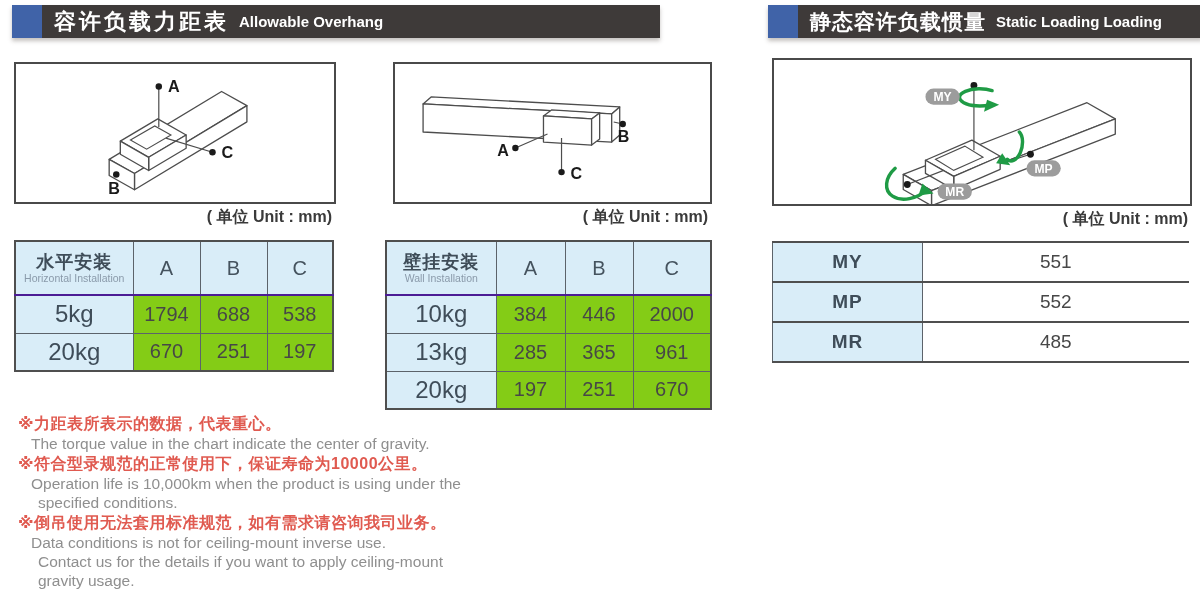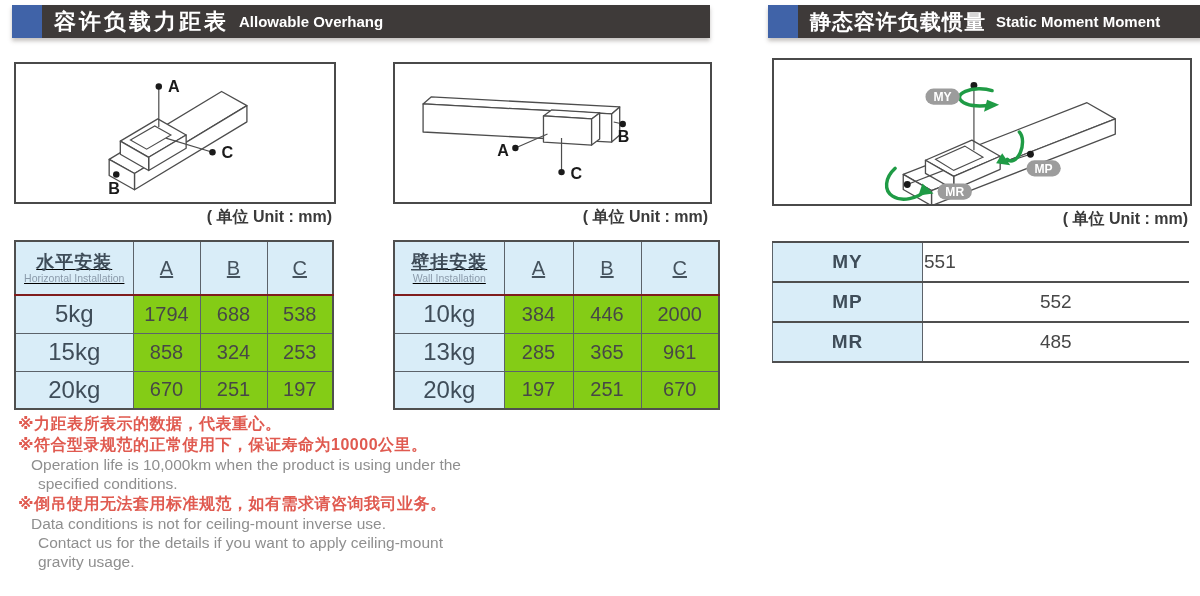--- a/index.html
+++ b/index.html
@@ -5,50 +5,50 @@
   html,body{margin:0;padding:0;background:#ffffff;}
   .page{position:relative;width:1200px;height:596px;background:#fff;overflow:hidden;
         font-family:"Liberation Sans","DejaVu Sans",sans-serif;}
 
   
   .hdr{position:absolute;top:5px;height:33px;display:flex;box-shadow:0 3px 4px rgba(90,80,75,.35);}
   .hsq{width:30px;background:#4063a8;flex:0 0 auto;}
   .hbar{flex:1;background:#3e3a39;color:#fff;display:flex;align-items:center;gap:10px;padding-left:12px;overflow:hidden;}
   .hzh{font-size:22px;font-weight:bold;letter-spacing:3px;white-space:nowrap;}
   .hen{font-size:15px;font-weight:bold;white-space:nowrap;text-align:right;}
-  #hdr-left{left:12px;width:698px;}
+  #hdr-left{left:12px;width:648px;}
   #hdr-right{left:768px;width:435px;}
   #hdr-right .hzh{letter-spacing:1px;font-size:21px;}
 
   
   .dbox{position:absolute;background:#fff;border:2px solid #4a4a4a;}
   #box1{left:14px;top:62px;width:318px;height:138px;}
   #box2{left:393px;top:62px;width:315px;height:138px;}
   #box3{left:772px;top:58px;width:416px;height:144px;}
   .dbox svg{display:block;width:100%;height:100%;}
 
   .unit{position:absolute;text-align:right;font-size:16px;font-weight:bold;color:#3a3a3a;}
   #unit1{left:14px;top:207px;width:318px;}
   #unit2{left:393px;top:207px;width:315px;}
   #unit3{left:772px;top:209px;width:416px;}
 
   
   table{border-collapse:collapse;position:absolute;table-layout:fixed;}
   .datatable{border:2px solid #4f4f4f;}
   .datatable th,.datatable td{border:1px solid #5c636a;text-align:center;vertical-align:middle;padding:0;background:#84cc16;}
-  .datatable tr.hrow th{background:#d9edf8;border-bottom:2px solid #7f1d1d;font-weight:normal;text-decoration:underline;}
+  .datatable tr.hrow th{background:#d9edf8;border-bottom:2px solid #4c1d95;font-weight:normal;}
   .datatable tr.hrow{height:54px;}
   .datatable tr.drow{height:38px;}
   .lblzh{font-size:18px;font-weight:bold;color:#3f4d59;letter-spacing:1px;line-height:20px;}
   .lblen{font-size:10.5px;color:#8a9aaa;line-height:12px;}
   .colhead{font-size:20px;color:#45535e;}
   td.load{background:#d9edf8;font-size:24px;color:#3f4d59;}
   td.val{font-size:20px;color:#474747;}
   #t1{left:14px;top:240px;width:318px;}
-  #t2{left:393px;top:240px;width:325px;}
+  #t2{left:385px;top:240px;width:325px;}
   #t3{left:772px;top:241px;width:416px;}
   #t3 tr{height:40px;}
   #t3 td{border-top:2px solid #4f4f4f;border-bottom:2px solid #4f4f4f;}
   #t3 td.mlabel{background:#d9edf8;font-size:19px;font-weight:bold;color:#3f4d59;letter-spacing:1px;border-right:1px solid #5c636a;}
   #t3 td.mval{font-size:19px;color:#474747;}
   #t3{border-left:1px solid #5c636a;border-top:2px solid #4f4f4f;border-bottom:2px solid #4f4f4f;}
 
   
   .notes{position:absolute;left:14px;top:413px;width:500px;}
   .note-zh{color:#e05a50;font-size:16px;font-weight:bold;line-height:21px;padding-left:4px;letter-spacing:.5px;}
@@ -76,21 +76,21 @@
     <div class="hbar">
       <span class="hzh">容许负载力距表</span>
       <span class="hen">Allowable Overhang</span>
     </div>
   </div>
 
   <div class="hdr" id="hdr-right">
     <div class="hsq"></div>
     <div class="hbar">
       <span class="hzh">静态容许负载惯量</span>
-      <span class="hen">Static Moment Moment</span>
+      <span class="hen">Static Loading Loading</span>
     </div>
   </div>
 
   <div class="dbox" id="box1">
     <svg viewBox="0 0 314 134">
       <polygon class="art" points="92,93 203,26 228,40 117,107"></polygon>
       <polygon class="art" points="117,107 228,40 228,56 117,123"></polygon>
       <polygon class="art" points="92,93 117,107 117,123 92,109"></polygon>
       <polygon class="art" points="103,75 140,53 168,69 131,91"></polygon>
       <polygon class="art" points="131,91 168,69 168,82 131,104"></polygon>
@@ -181,26 +181,20 @@
       <th class="colhead">B</th>
       <th class="colhead">C</th>
     </tr>
     <tr class="drow">
       <td class="load">5kg</td>
       <td class="val">1794</td>
       <td class="val">688</td>
       <td class="val">538</td>
     </tr>
     <tr class="drow">
-      <td class="load">15kg</td>
-      <td class="val">858</td>
-      <td class="val">324</td>
-      <td class="val">253</td>
-    </tr>
-    <tr class="drow">
       <td class="load">20kg</td>
       <td class="val">670</td>
       <td class="val">251</td>
       <td class="val">197</td>
     </tr>
   </tbody>
     </table>
 
   <table class="datatable" id="t2">
     <colgroup>
@@ -241,35 +235,36 @@
     </table>
 
   <table id="t3">
     <colgroup>
         <col style="width:150px">
         <col style="width:266px">
       </colgroup>
     <tbody>
         <tr>
       <td class="mlabel" style="text-align:center">MY</td>
-      <td class="mval" style="">551</td>
+      <td class="mval" style="text-align:center">551</td>
     </tr>
     <tr>
       <td class="mlabel" style="text-align:center">MP</td>
       <td class="mval" style="text-align:center">552</td>
     </tr>
     <tr>
       <td class="mlabel" style="text-align:center">MR</td>
       <td class="mval" style="text-align:center">485</td>
     </tr>
   </tbody>
     </table>
 
   <div class="notes">
     <div class="note-zh">※力距表所表示的数据，代表重心。</div>
+    <div class="note-en">The torque value in the chart indicate the center of gravity.</div>
     <div class="note-zh">※符合型录规范的正常使用下，保证寿命为10000公里。</div>
     <div class="note-en">Operation life is 10,000km when the product is using under the</div>
     <div class="note-en cont">specified conditions.</div>
     <div class="note-zh">※倒吊使用无法套用标准规范，如有需求请咨询我司业务。</div>
     <div class="note-en">Data conditions is not for ceiling-mount inverse use.</div>
     <div class="note-en cont">Contact us for the details if you want to apply ceiling-mount</div>
     <div class="note-en cont">gravity usage.</div>
   </div>
 
 </div>

